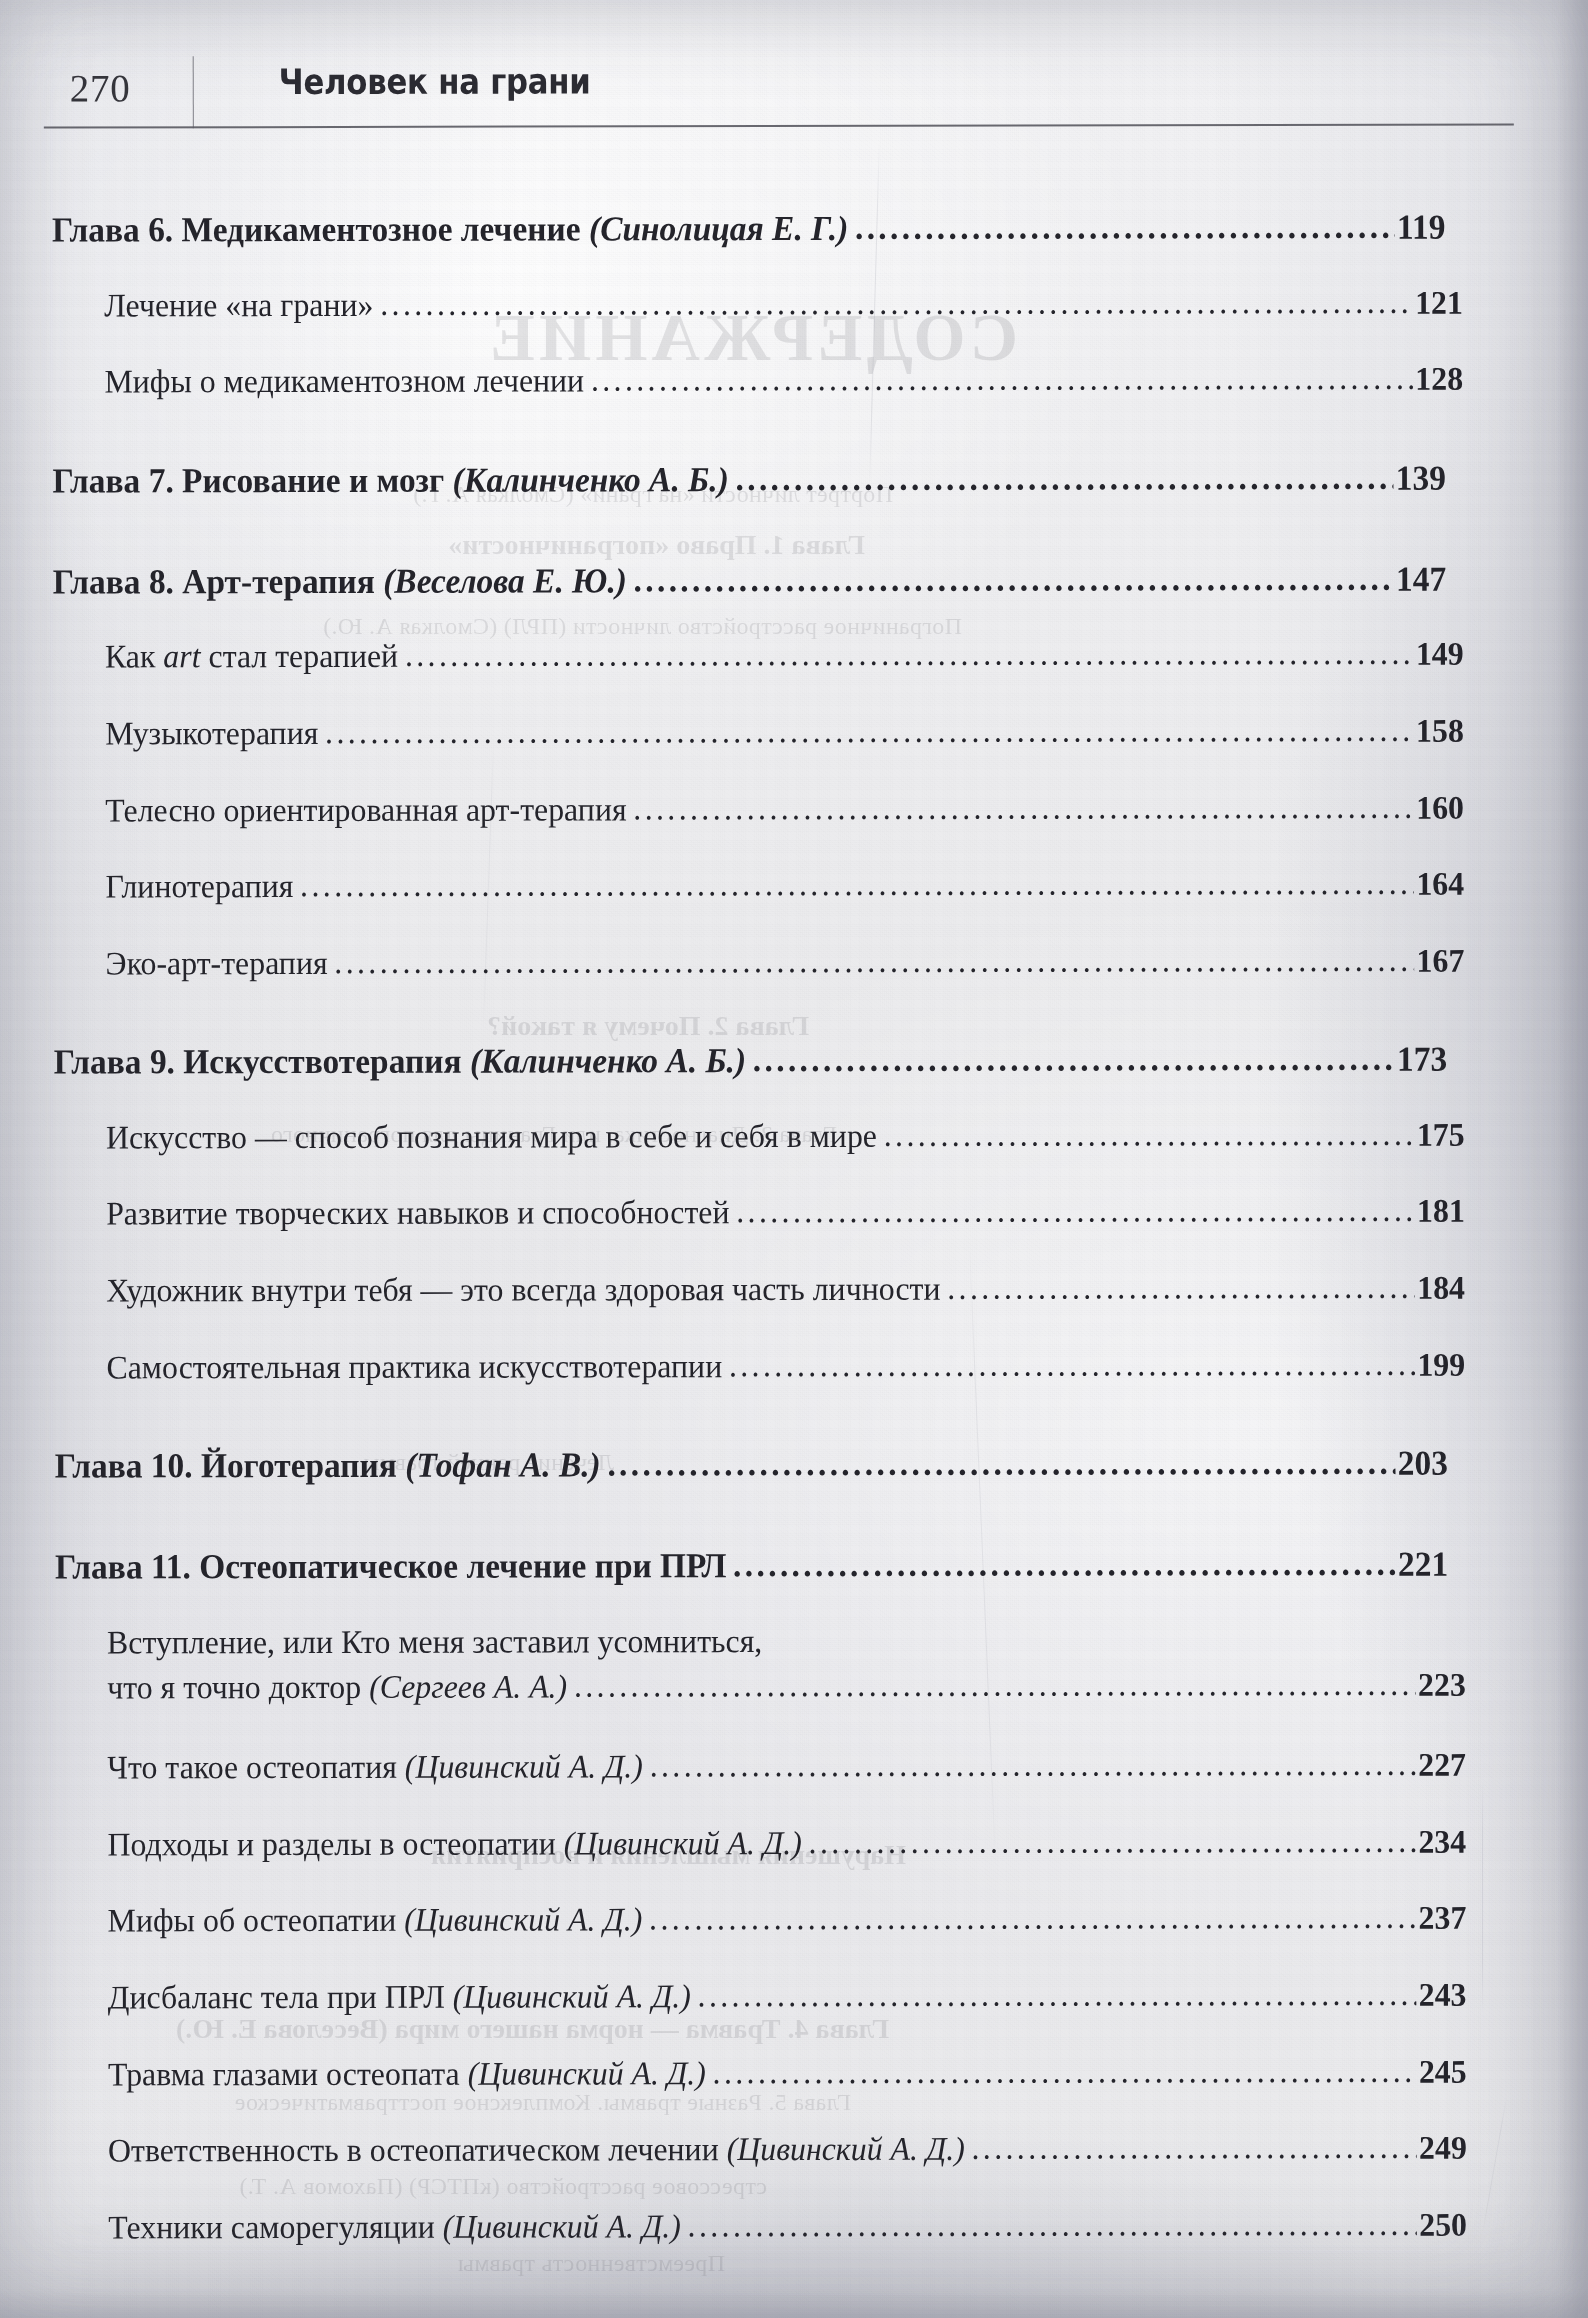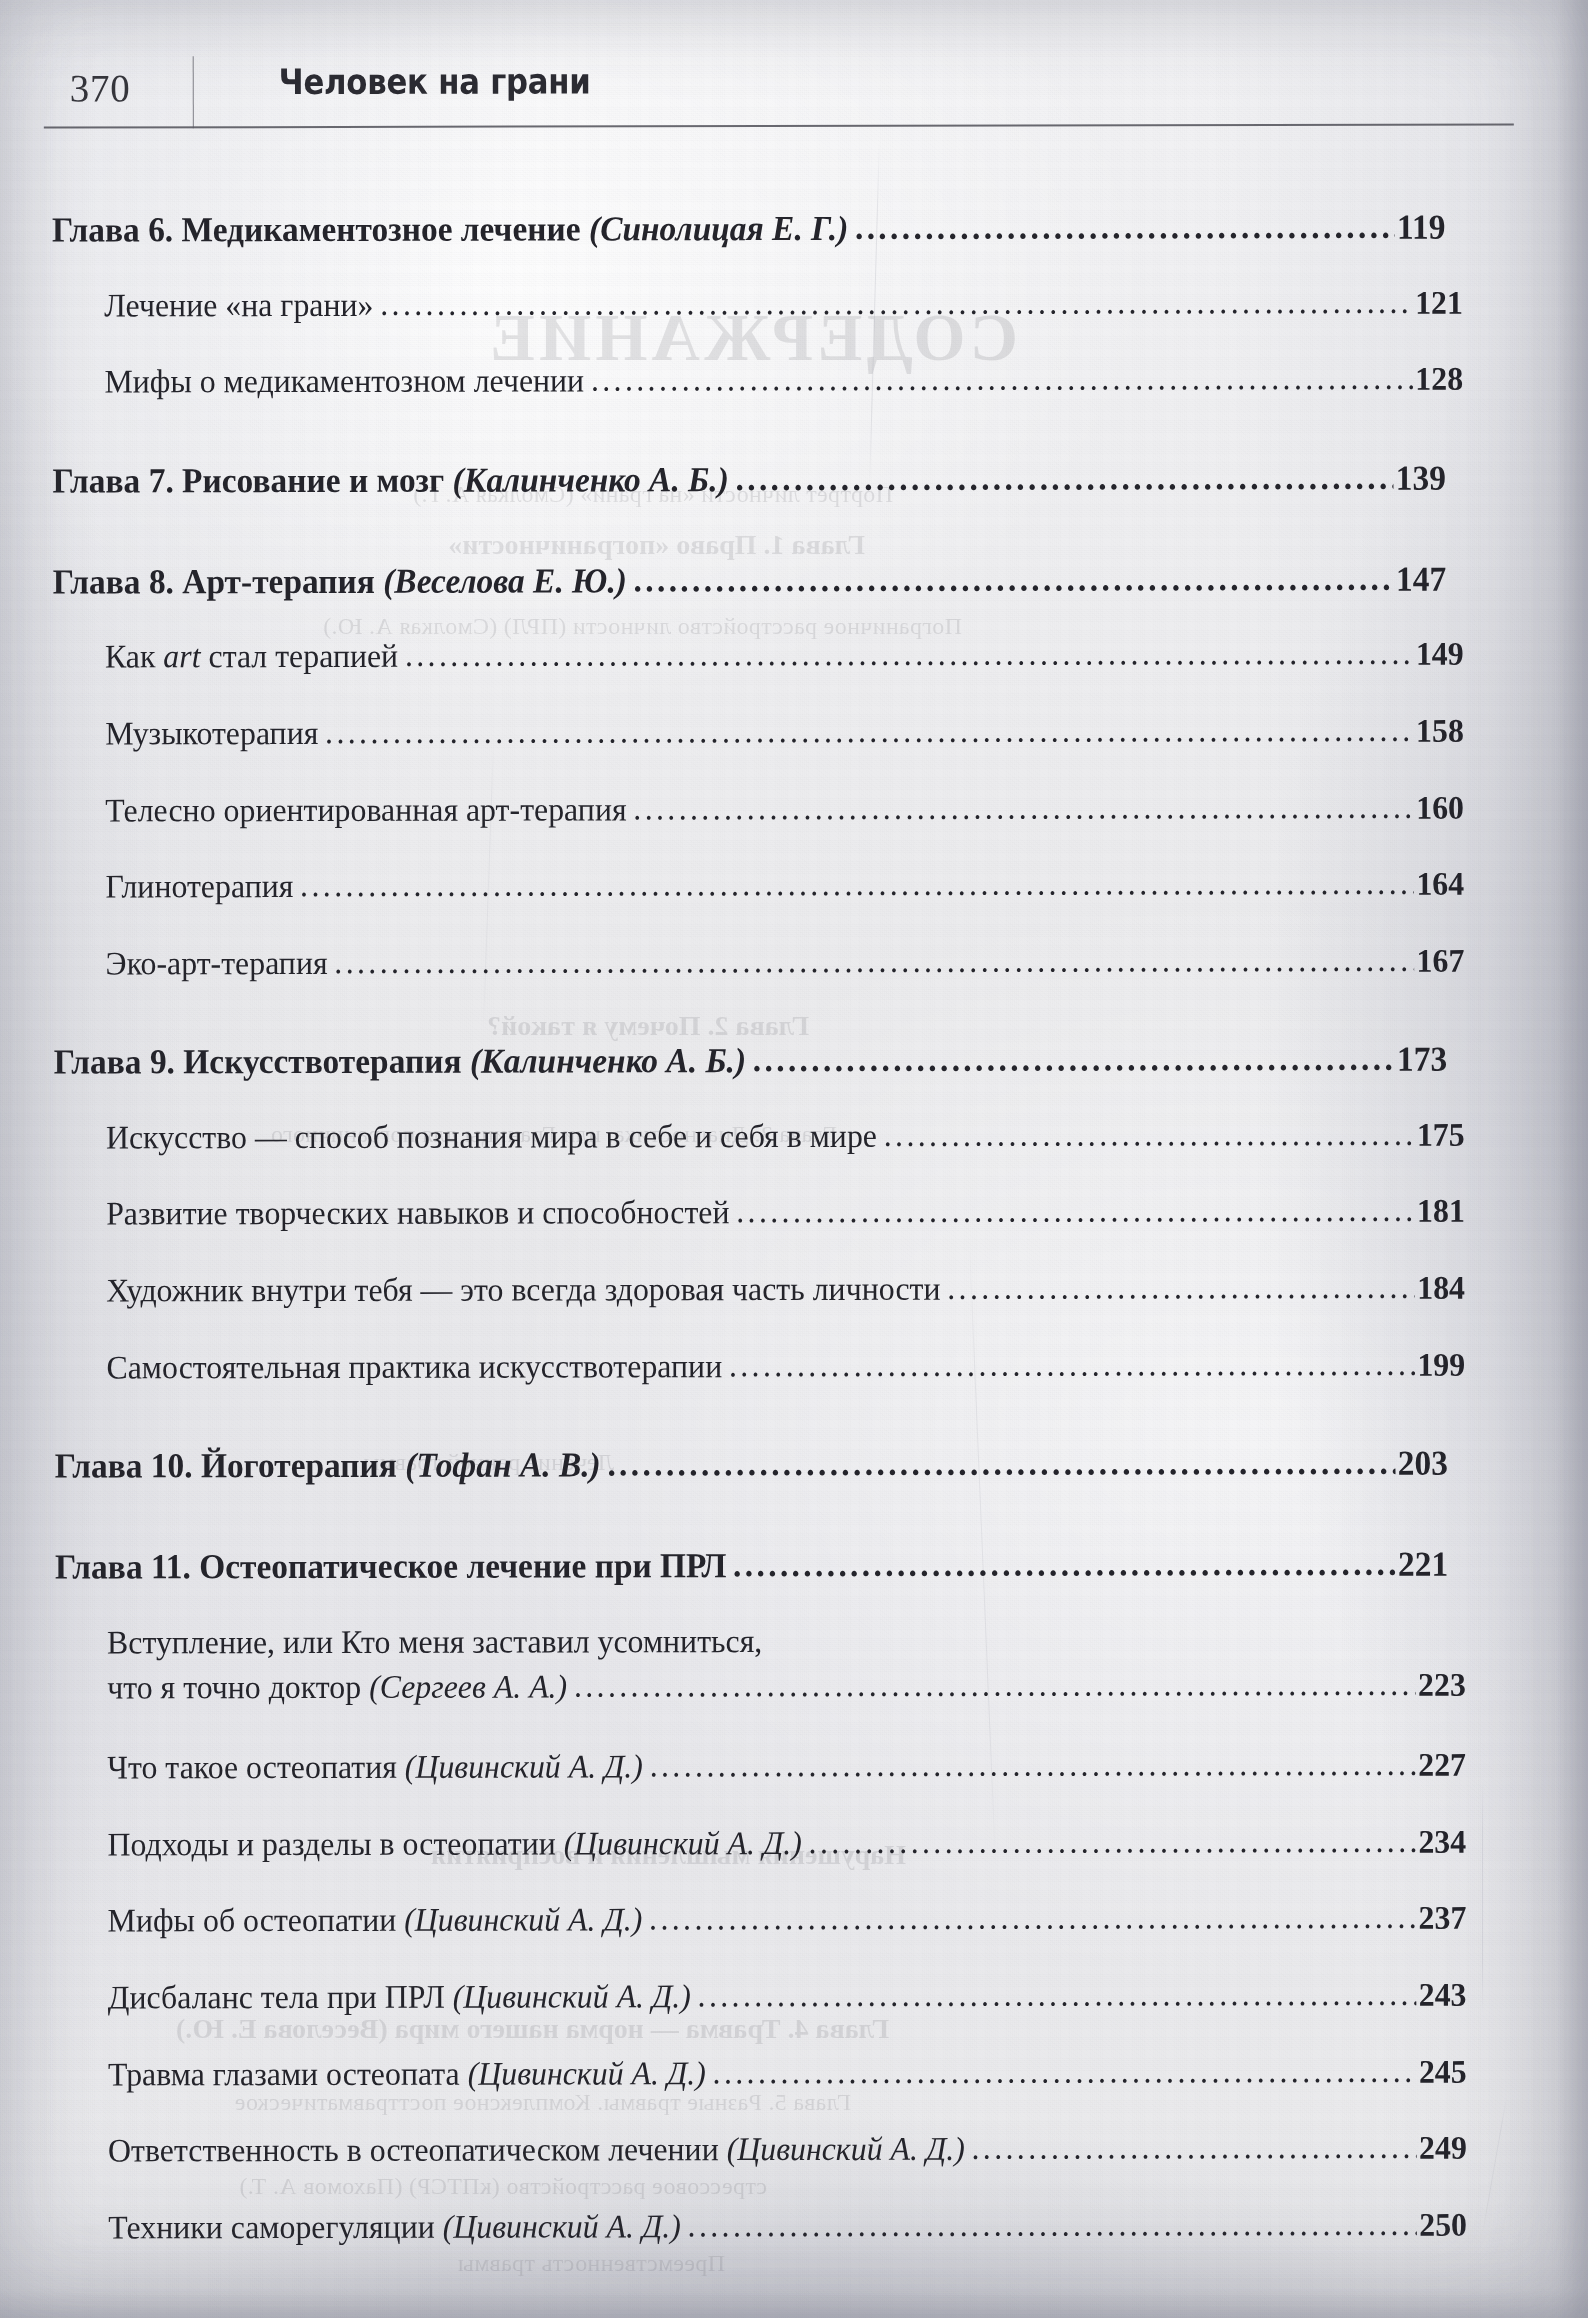--- a/index.html
+++ b/index.html
@@ -296,21 +296,21 @@
 
   <div class="crease c1"></div>
   <div class="crease c2"></div>
   <div class="crease c3"></div>
   <div class="crease c4"></div>
   <div class="crease c5"></div>
 
   <div class="skewwrap">
 
     <div class="running-head">
-      <div class="folio">370</div>
+      <div class="folio">270</div>
       <div class="head-divider"></div>
       <div class="head-title">Человек на грани</div>
       <div class="head-rule"></div>
     </div>
 
     <div class="toc">
 
       <div class="entry chapter" style="top:209px;">
         <span class="label"><span>Глава 6. Медикаментозное лечение</span> <span class="author">(Синолицая Е. Г.)</span></span>
         <span class="leader"></span>

